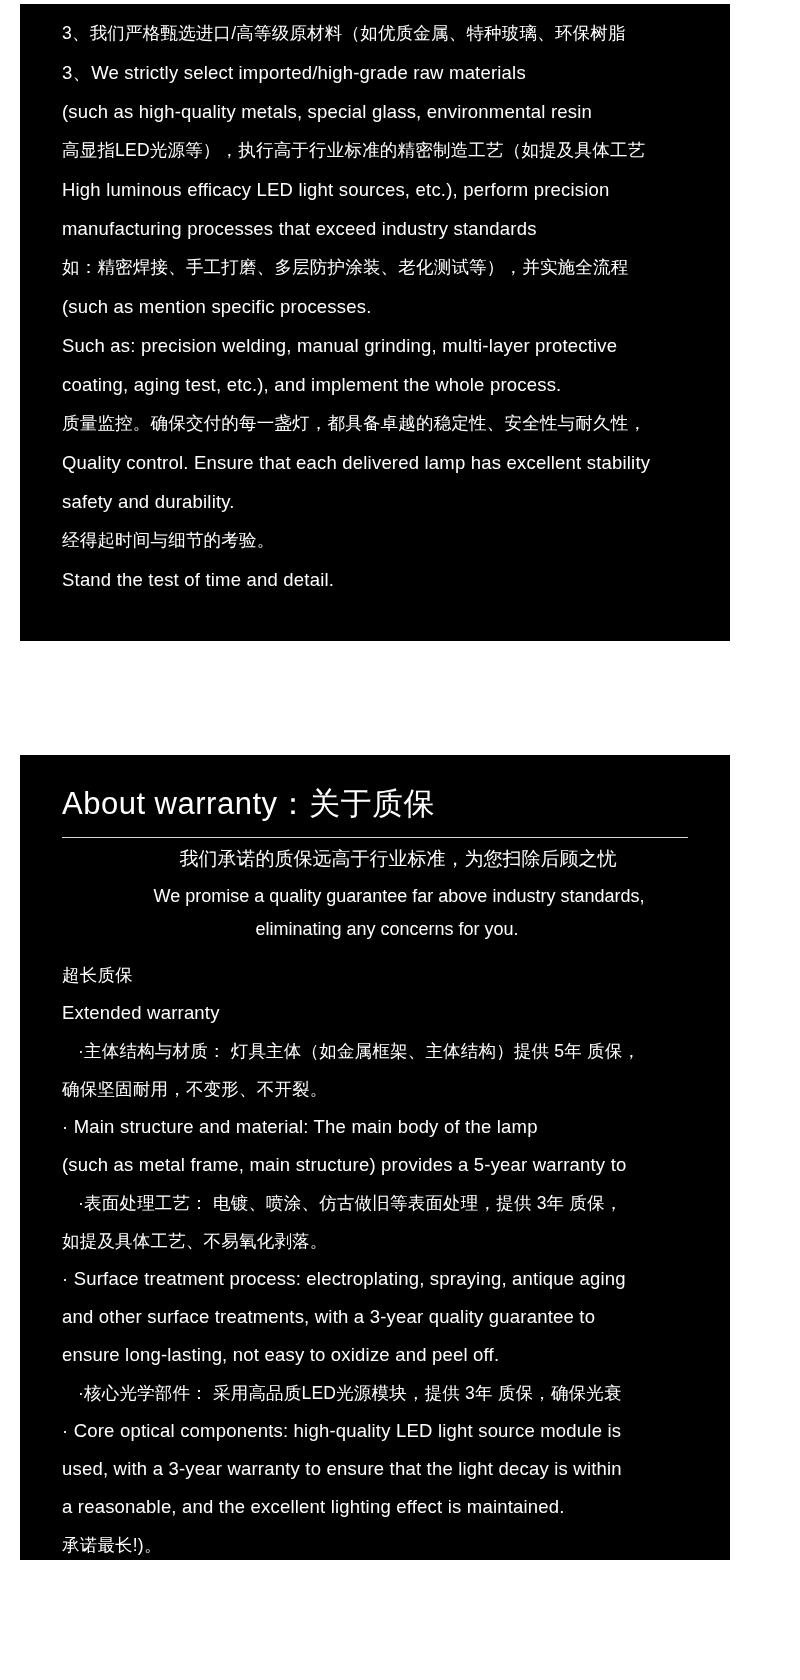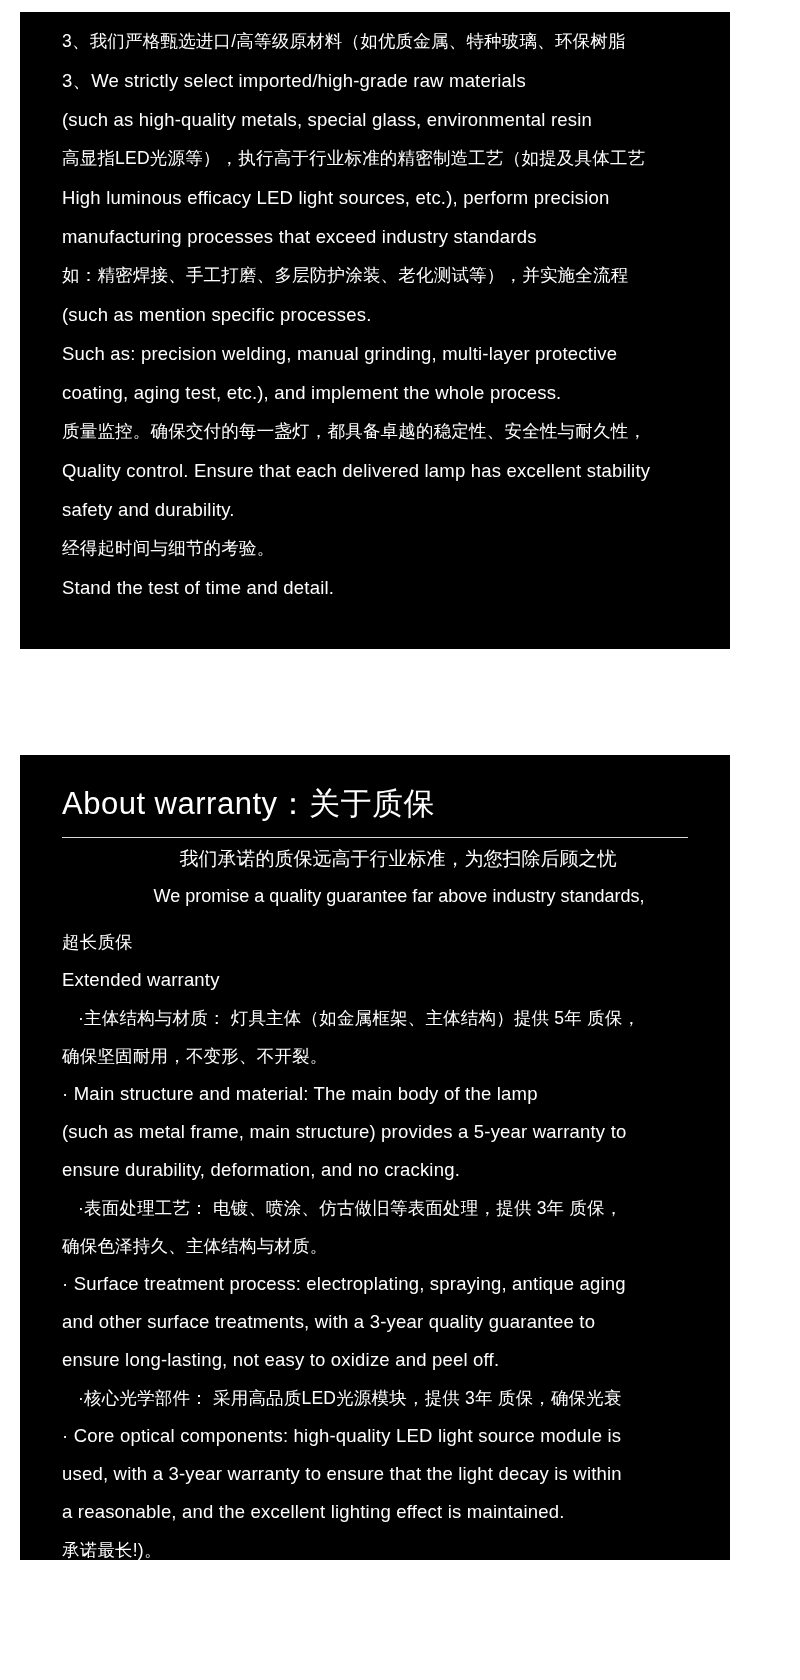--- a/index.html
+++ b/index.html
@@ -22,21 +22,21 @@
   }
   .panel {
     position: absolute;
     left: 20px;
     width: 710px;
     background: #000000;
     color: #ffffff;
     box-sizing: border-box;
   }
   #panel-materials {
-    top: 12px;
+    top: 4px;
     height: 637px;
     padding: 10px 0 0 0;
   }
   #panel-warranty {
     top: 755px;
     height: 805px;
     padding: 0;
   }
   .line {
     font-size: 18px;
@@ -122,32 +122,32 @@
     <div class="line en">Stand the test of time and detail.</div>
   </div>
 
   <div class="panel" id="panel-warranty">
     <div class="warranty-title">About warranty：关于质保</div>
     <div class="title-rule"></div>
 
     <div class="promise">
       <div class="p-cn">我们承诺的质保远高于行业标准，为您扫除后顾之忧</div>
       <div class="p-en1">We promise a quality guarantee far above industry standards,</div>
+      <div class="p-en2">eliminating any concerns for you.</div>
     </div>
 
     <div class="body">
       <div class="line cn">超长质保</div>
       <div class="line en">Extended warranty</div>
       <div class="line cn indent">·主体结构与材质：  灯具主体（如金属框架、主体结构）提供 5年 质保，</div>
       <div class="line cn">确保坚固耐用，不变形、不开裂。</div>
       <div class="line en">· Main structure and material: The main body of the lamp</div>
       <div class="line en">(such as metal frame, main structure) provides a 5-year warranty to</div>
-      <div class="line en">ensure durability, deformation, and no cracking.</div>
       <div class="line cn indent">·表面处理工艺：  电镀、喷涂、仿古做旧等表面处理，提供 3年 质保，</div>
-      <div class="line cn">确保色泽持久、主体结构与材质。</div>
+      <div class="line cn">如提及具体工艺、不易氧化剥落。</div>
       <div class="line en">· Surface treatment process: electroplating, spraying, antique aging</div>
       <div class="line en"> and other surface treatments, with a 3-year quality guarantee to</div>
       <div class="line en">ensure long-lasting, not easy to oxidize and peel off.</div>
       <div class="line cn indent">·核心光学部件：  采用高品质LED光源模块，提供 3年 质保，确保光衰</div>
       <div class="line en">· Core optical components: high-quality LED light source module is</div>
       <div class="line en"> used, with a 3-year warranty to ensure that the light decay is within</div>
       <div class="line en">a reasonable, and the excellent lighting effect is maintained.</div>
       <div class="line cn">承诺最长!)。</div>
       <div class="line en">· Driver power supply: 3-5 years free replacement warranty</div>
     </div>

